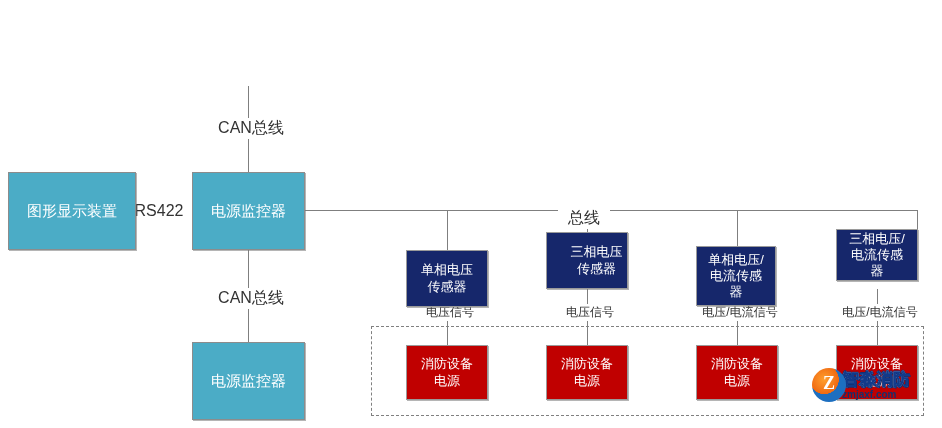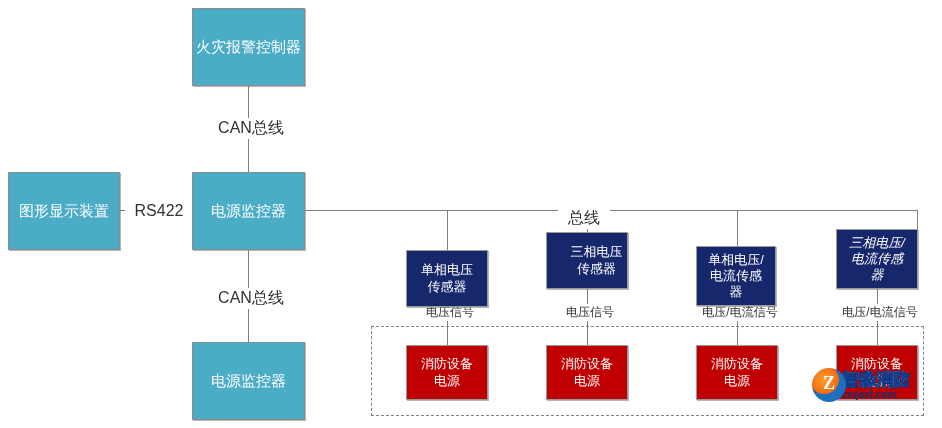--- a/index.html
+++ b/index.html
@@ -154,39 +154,38 @@
 
   <div class="line-v" style="left:447px; top:210px; height:42px;"></div>
   <div class="line-v" style="left:587px; top:210px; height:42px;"></div>
   <div class="line-v" style="left:737px; top:210px; height:42px;"></div>
 
   <div class="line-v" style="left:447px; top:289px; height:56px;"></div>
   <div class="line-v" style="left:587px; top:289px; height:56px;"></div>
   <div class="line-v" style="left:737px; top:289px; height:56px;"></div>
   <div class="line-v" style="left:877px; top:289px; height:56px;"></div>
 
-  <div class="node teal" style="left:192px; top:8px; width:113px; height:78px;">火灾报警控制器</div>
-
-  <div class="node teal" style="left:8px; top:172px; width:112px; height:78px;">图形显示装置</div>
+
+  <div class="node teal" style="left:8px; top:172px; width:128px; height:78px;">图形显示装置</div>
 
   <div class="node teal" style="left:192px; top:172px; width:113px; height:78px;">电源监控器</div>
 
   <div class="node teal" style="left:192px; top:342px; width:113px; height:78px;">电源监控器</div>
 
   <div class="node navy" style="left:406px; top:250px; width:82px; height:57px;">单相电压
 传感器</div>
 
   <div class="node navy" style="left:546px; top:232px; width:82px; height:57px;padding-left:19px;">三相电压
 传感器</div>
 
   <div class="node navy" style="left:696px; top:229px; width:80px; height:60px;margin-top:17px;">单相电压/
 电流传感
 器</div>
 
-  <div class="node navy" style="left:836px; top:229px; width:82px; height:60px;font-style:italic;">三相电压/
+  <div class="node navy" style="left:836px; top:229px; width:82px; height:52px;">三相电压/
 电流传感
 器</div>
 
   <div class="node red" style="left:406px; top:345px; width:82px; height:55px;">消防设备
 电源</div>
 
   <div class="node red" style="left:546px; top:345px; width:82px; height:55px;">消防设备
 电源</div>
 
   <div class="node red" style="left:696px; top:345px; width:82px; height:55px;">消防设备

